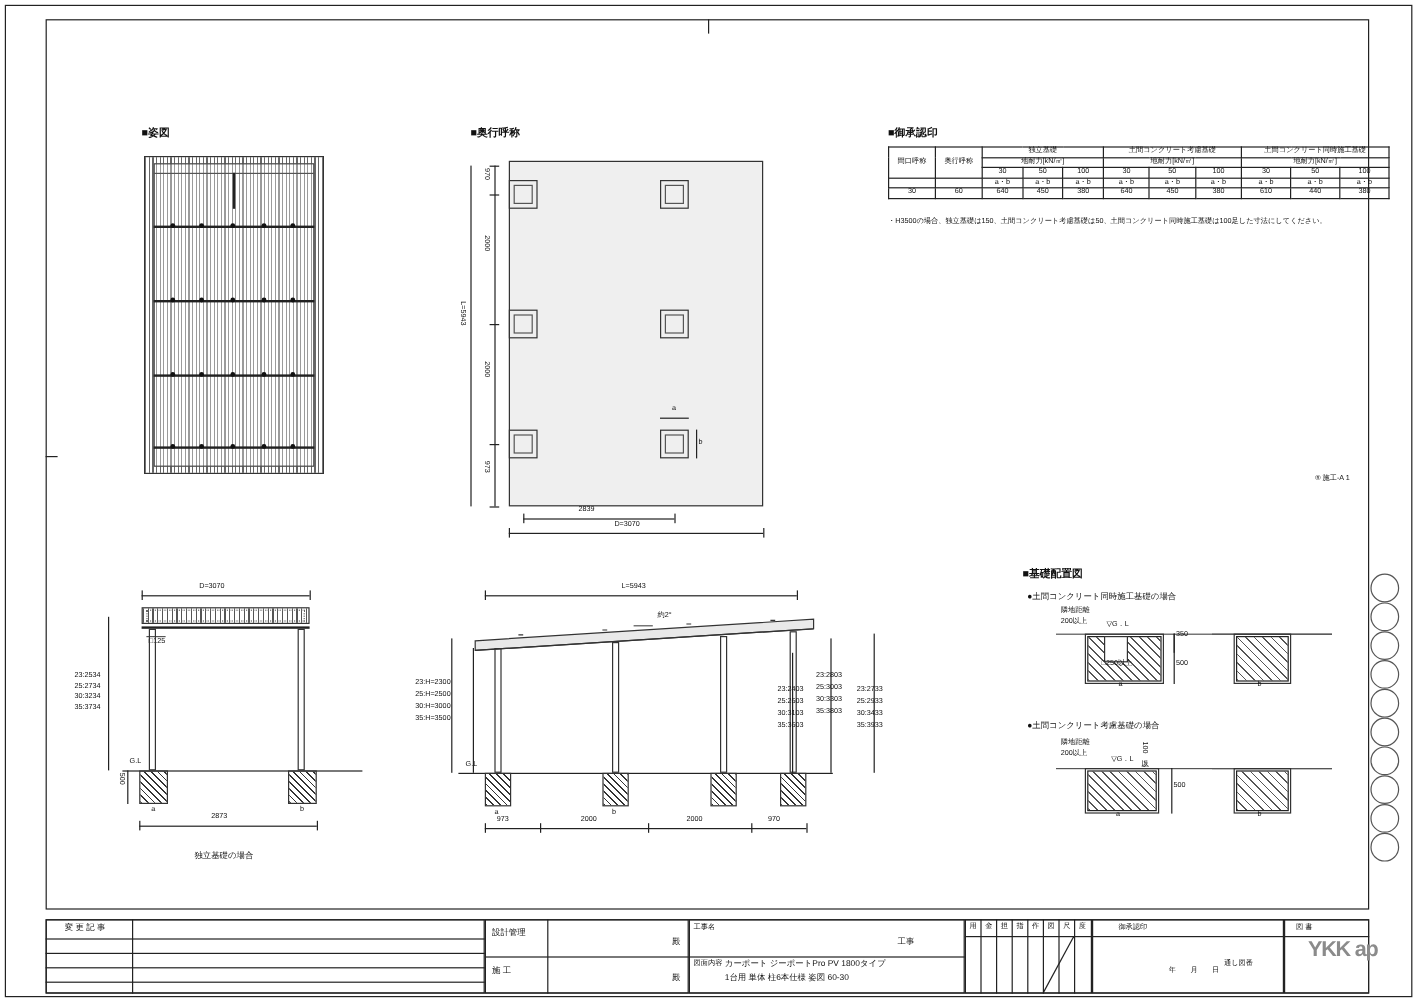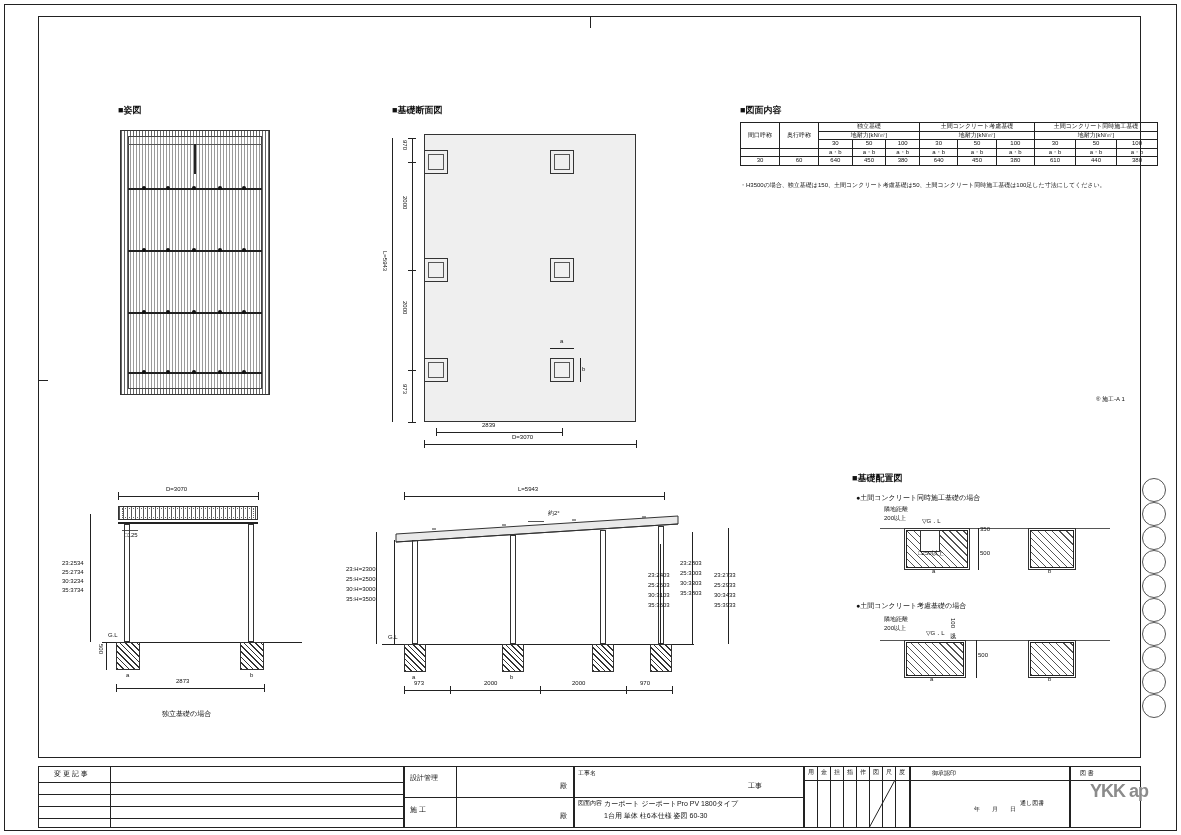--- a/index.html
+++ b/index.html
@@ -62,21 +62,21 @@
     <div class="dot" style="left:72px;top:180px;width:4px;height:4px;"></div>
     <div class="dot" style="left:98px;top:180px;width:4px;height:4px;"></div>
     <div class="dot" style="left:122px;top:180px;width:4px;height:4px;"></div>
     <div class="dot" style="left:22px;top:240px;width:4px;height:4px;"></div>
     <div class="dot" style="left:46px;top:240px;width:4px;height:4px;"></div>
     <div class="dot" style="left:72px;top:240px;width:4px;height:4px;"></div>
     <div class="dot" style="left:98px;top:240px;width:4px;height:4px;"></div>
     <div class="dot" style="left:122px;top:240px;width:4px;height:4px;"></div>
   </div>
 
-  <div class="sec-title abs" style="left:392px;top:104px;">■基礎断面図</div>
+  <div class="sec-title abs" style="left:392px;top:104px;">■奥行呼称</div>
   <div class="abs" style="left:392px;top:126px;width:300px;height:310px;">
 
     <div class="box" style="left:32px;top:8px;width:212px;height:288px;border:1px solid #333;background:rgba(210,210,210,0.35);"></div>
 
     <div class="box" style="left:32px;top:24px;width:24px;height:24px;border:1px solid #333;"></div>
     <div class="box" style="left:36px;top:28px;width:16px;height:16px;border:1px solid #555;"></div>
     <div class="box" style="left:32px;top:132px;width:24px;height:24px;border:1px solid #333;"></div>
     <div class="box" style="left:36px;top:136px;width:16px;height:16px;border:1px solid #555;"></div>
     <div class="box" style="left:32px;top:232px;width:24px;height:24px;border:1px solid #333;"></div>
     <div class="box" style="left:36px;top:236px;width:16px;height:16px;border:1px solid #555;"></div>
@@ -110,21 +110,21 @@
     <div class="dim" style="left:44px;top:306px;width:126px;"></div>
     <div class="dimv" style="left:44px;top:302px;height:8px;"></div>
     <div class="dimv" style="left:170px;top:302px;height:8px;"></div>
     <div class="lbl6" style="left:90px;top:296px;">2839</div>
     <div class="dim" style="left:32px;top:318px;width:212px;"></div>
     <div class="dimv" style="left:32px;top:314px;height:8px;"></div>
     <div class="dimv" style="left:244px;top:314px;height:8px;"></div>
     <div class="lbl6" style="left:120px;top:308px;">D=3070</div>
   </div>
 
-  <div class="sec-title abs" style="left:740px;top:104px;">■図面内容</div>
+  <div class="sec-title abs" style="left:740px;top:104px;">■御承認印</div>
   <div class="abs" style="left:740px;top:122px;">
     <table class="t" id="ftable">
       <tbody>
           <tr>
         <td rowspan="3" style="width:34px;">間口呼称</td>
         <td rowspan="3" style="width:34px;">奥行呼称</td>
         <td colspan="3" style="width:96px;">独立基礎</td>
         <td colspan="3" style="width:110px;">土間コンクリート考慮基礎</td>
         <td colspan="3" style="width:118px;">土間コンクリート同時施工基礎</td>
       </tr>

